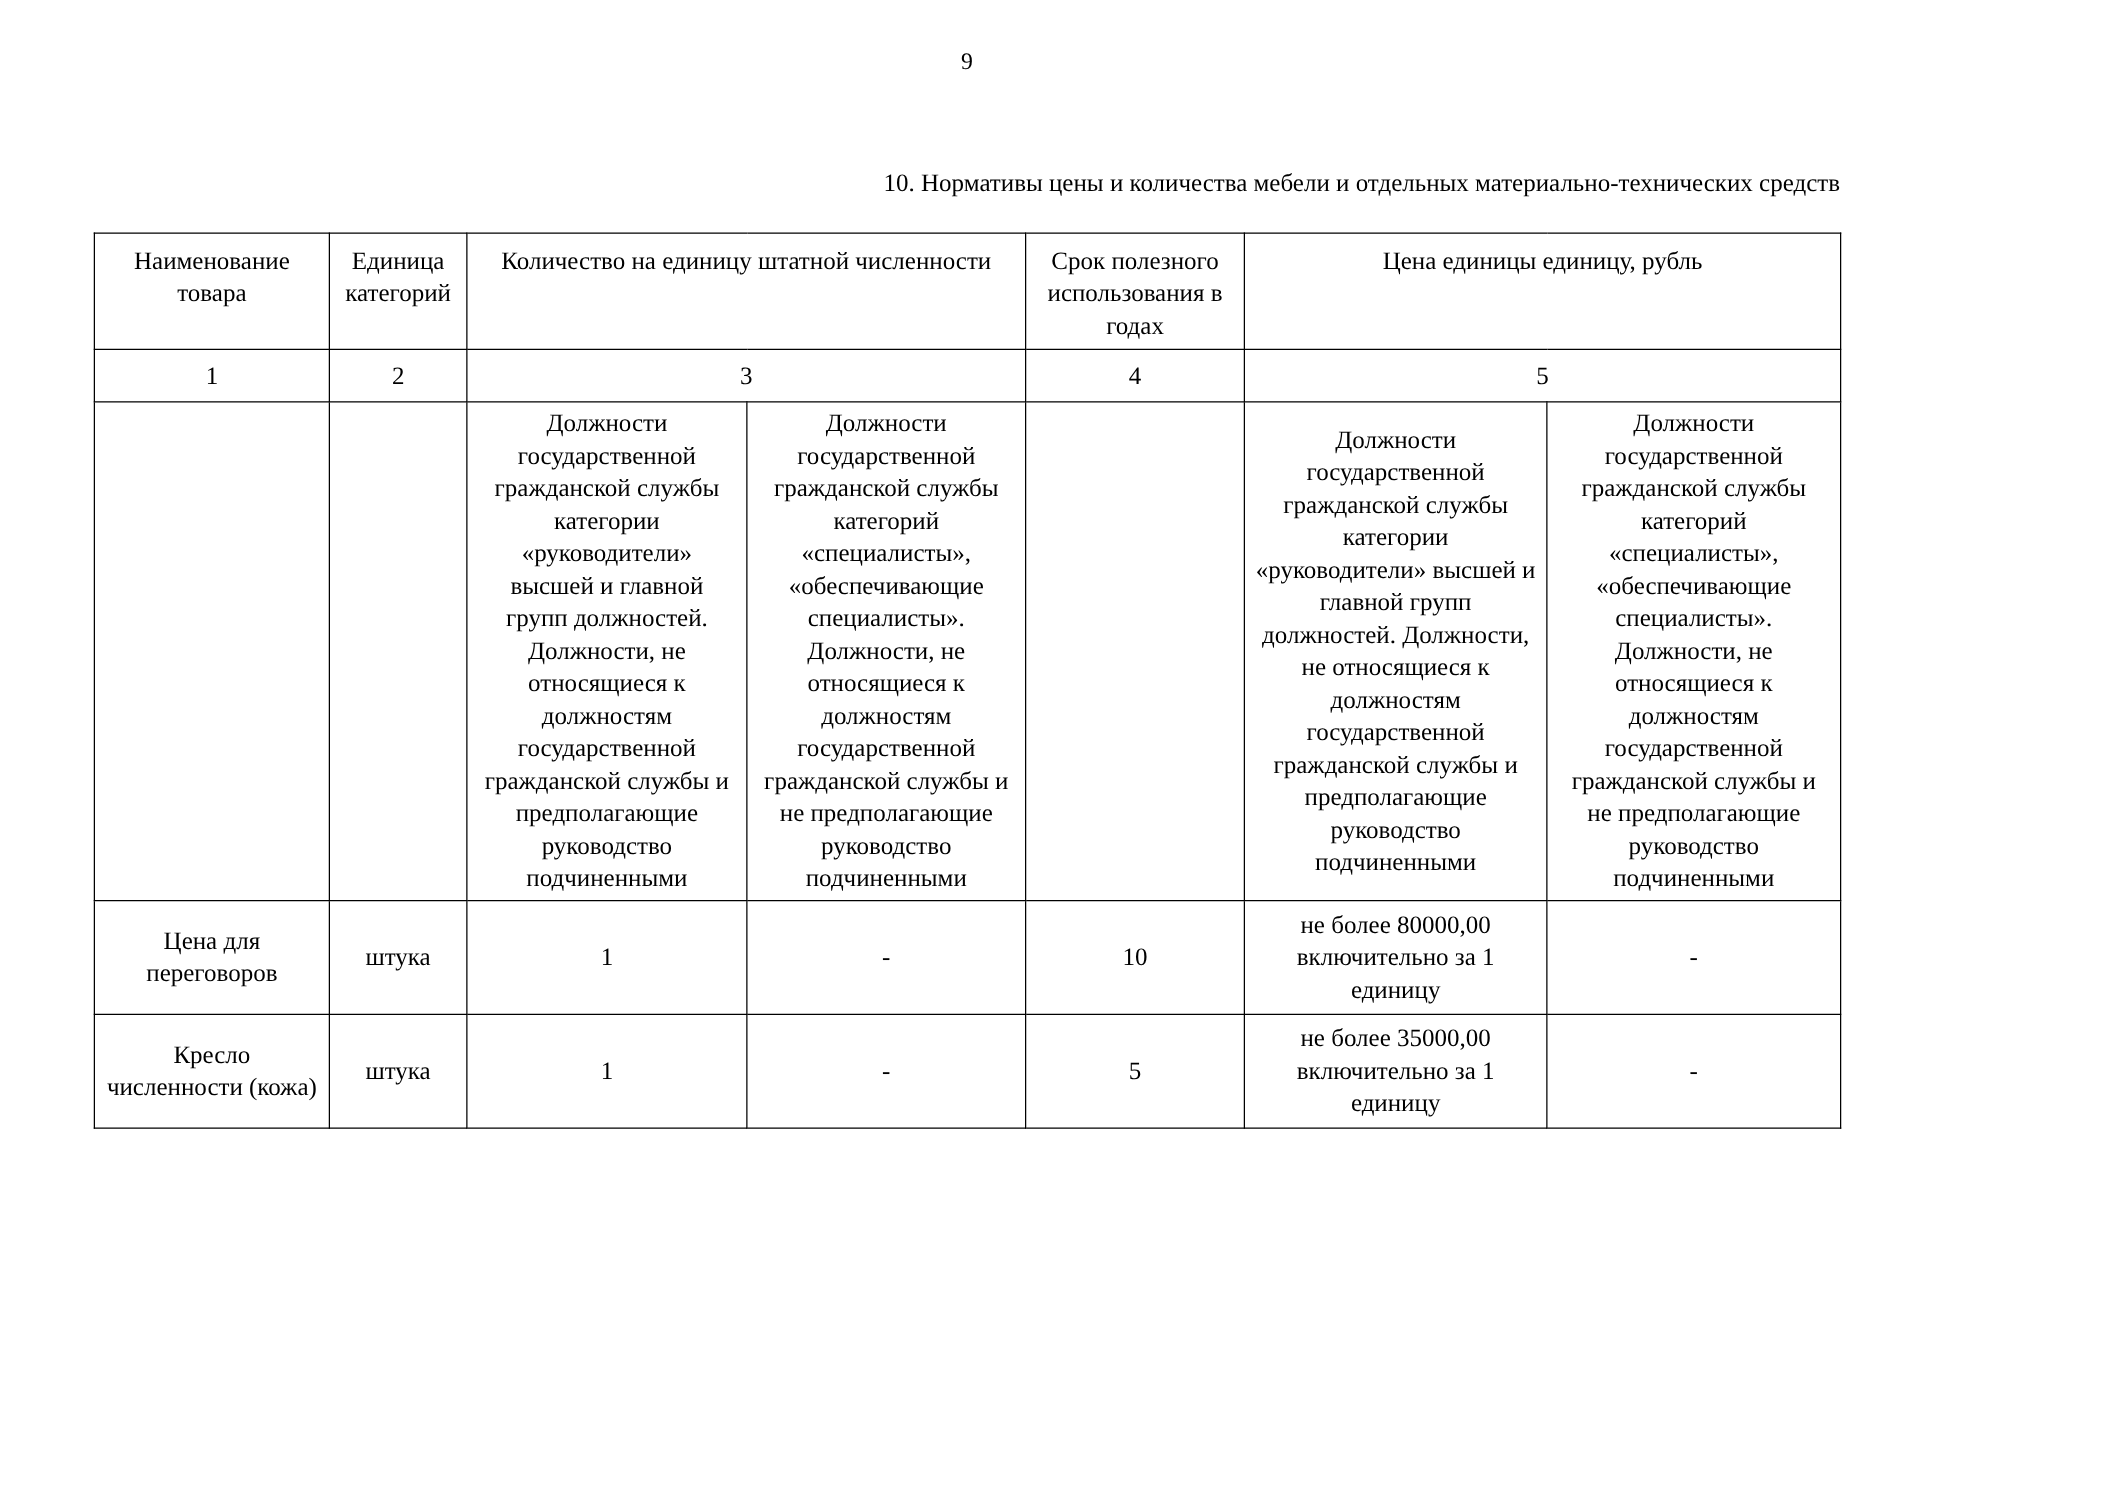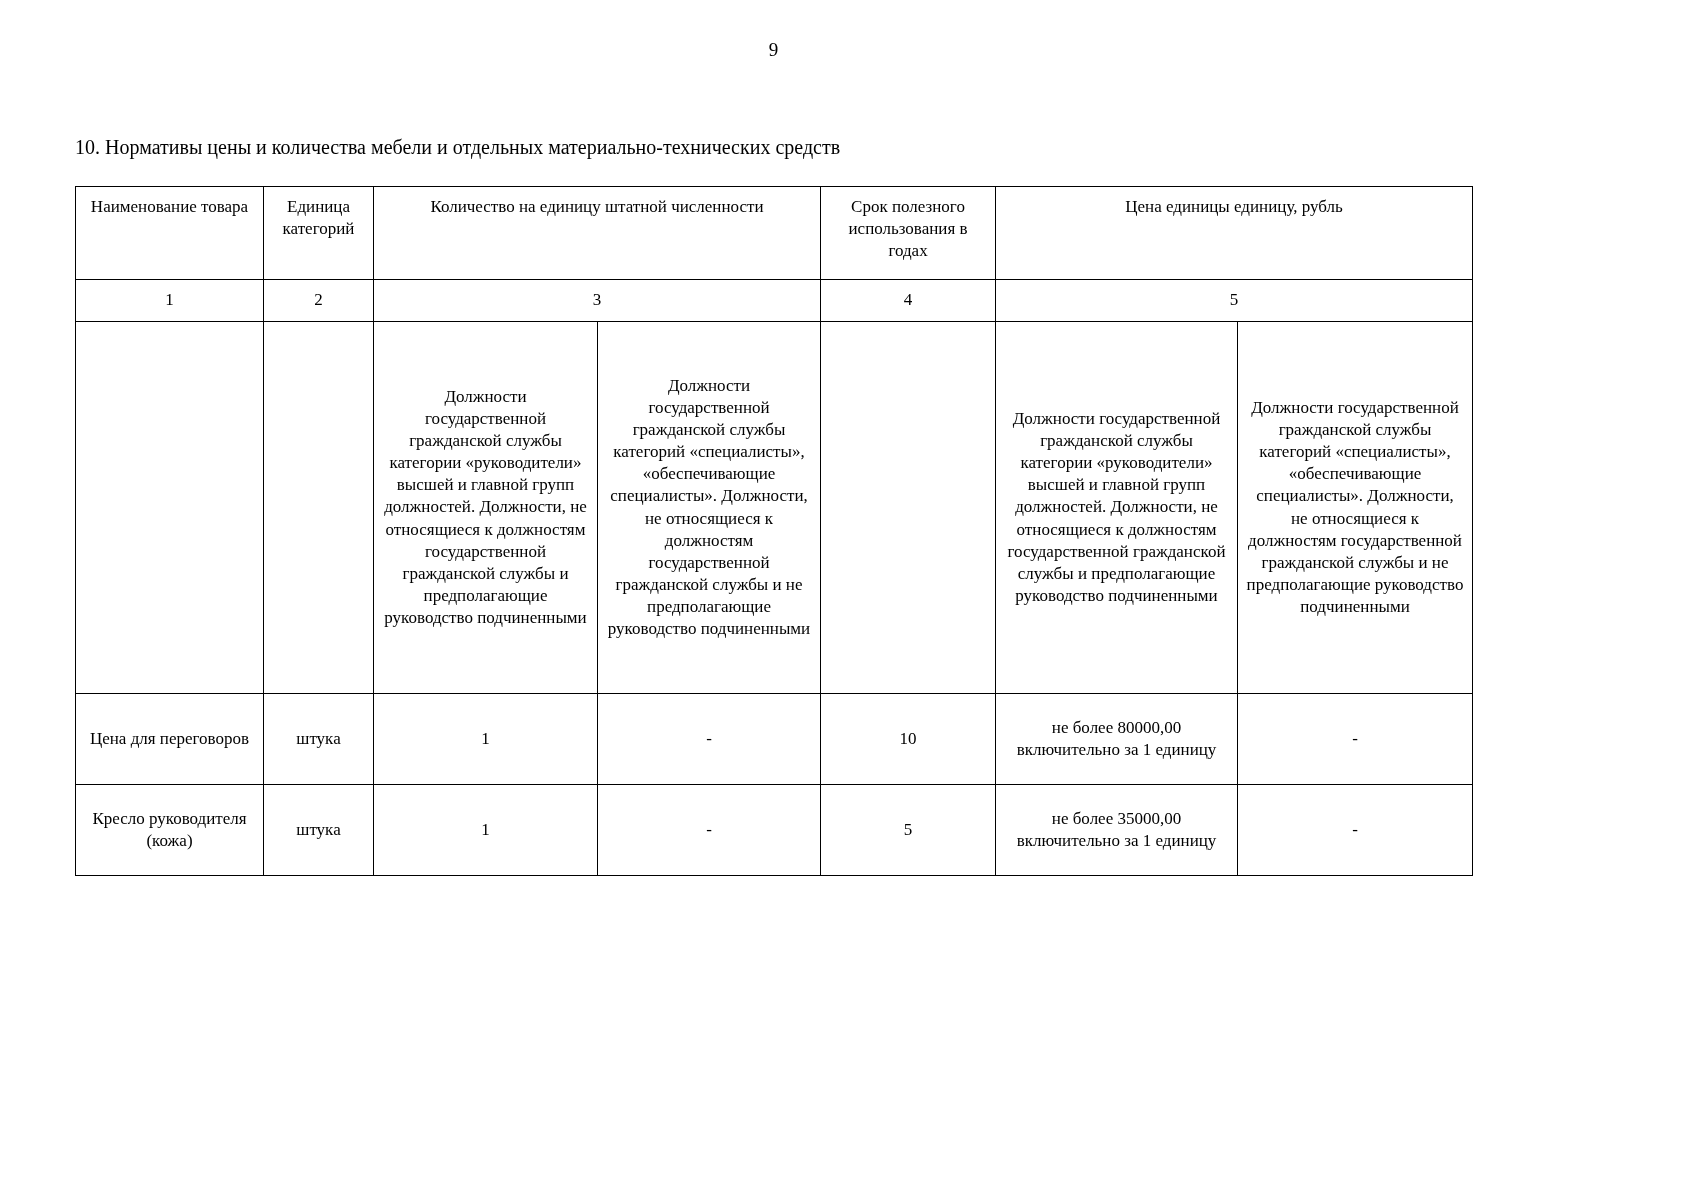--- a/index.html
+++ b/index.html
@@ -21,30 +21,30 @@
     width: 1397px;
   }
   .page-number {
     padding-top: 38px;
     text-align: center;
     font-size: 19px;
     line-height: 24px;
   }
   .doc-title {
     margin-top: 72px;
-    text-align: left;
+    text-align: right;
     font-size: 20px;
     line-height: 26px;
   }
   table.norm-table {
     margin-top: 26px;
     border-collapse: collapse;
     table-layout: fixed;
     width: 1397px;
-    font-size: 17px;
+    font-size: 20px;
     line-height: 1.3;
   }
   table.norm-table td {
     border: 1px solid #000000;
     text-align: center;
     padding: 4px 8px;
     word-wrap: break-word;
   }
   tr.header-row td {
     vertical-align: top;
@@ -127,21 +127,21 @@
           <td>Цена для переговоров</td>
           <td>штука</td>
           <td>1</td>
           <td>-</td>
           <td>10</td>
           <td>не более 80000,00 включительно за 1 единицу</td>
           <td>-</td>
         </tr>
 
         <tr class="data-row">
-          <td>Кресло руководителя (кожа)</td>
+          <td>Кресло численности (кожа)</td>
           <td>штука</td>
           <td>1</td>
           <td>-</td>
           <td>5</td>
           <td>не более 35000,00 включительно за 1 единицу</td>
           <td>-</td>
         </tr>
 
       </tbody>
     </table>

